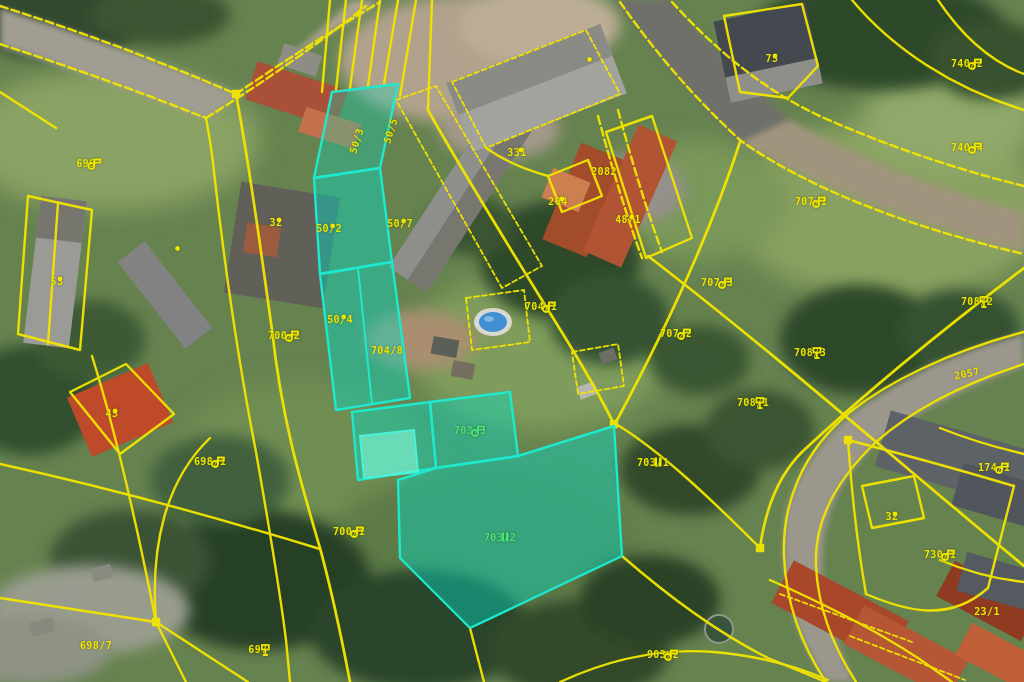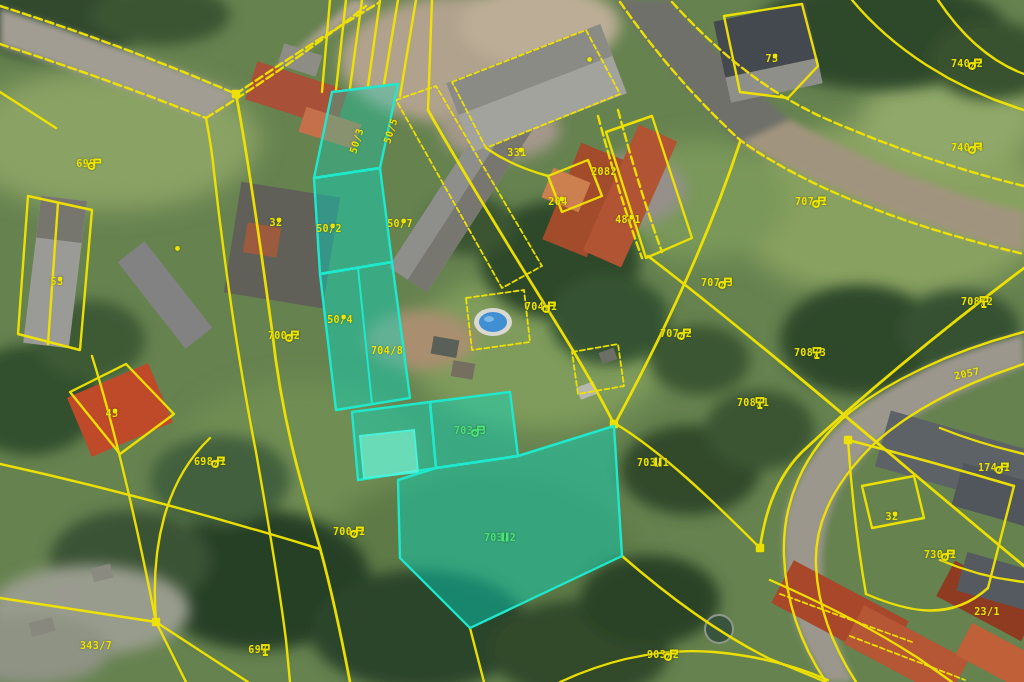--- a/index.html
+++ b/index.html
@@ -291,21 +291,21 @@
       <div class="plabel" style="left: 258px; top: 649px; transform: translate(-50%, -50%) rotate(0deg); color: rgb(237, 230, 0);">
         <span class="psym">
           <svg width="14" height="13" viewBox="0 0 14 13">
             <rect x="3.5" y="1.5" width="7" height="4.5" fill="none" stroke="currentColor" stroke-width="1.8"></rect>
             <path d="M7 6 L7 11.5 M4.5 11.5 L9.5 11.5" stroke="currentColor" stroke-width="1.8" fill="none"></path>
           </svg>
         </span>
         <span class="ptext">697</span>
       </div>
       <div class="plabel" style="left: 96px; top: 646px; transform: translate(-50%, -50%) rotate(0deg); color: rgb(237, 230, 0);">
-        <span class="ptext">343/7</span>
+        <span class="ptext">698/7</span>
       </div>
       <div class="plabel" style="left: 329px; top: 228px; transform: translate(-50%, -50%) rotate(0deg); color: rgb(237, 230, 0);">
         <span class="psym">
           <svg width="7" height="7" viewBox="0 0 7 7">
             <circle cx="3.5" cy="3.5" r="2.4" fill="currentColor"></circle>
           </svg>
         </span>
         <span class="ptext">50/2</span>
       </div>
       <div class="plabel" style="left: 400px; top: 223px; transform: translate(-50%, -50%) rotate(0deg); color: rgb(237, 230, 0);">

